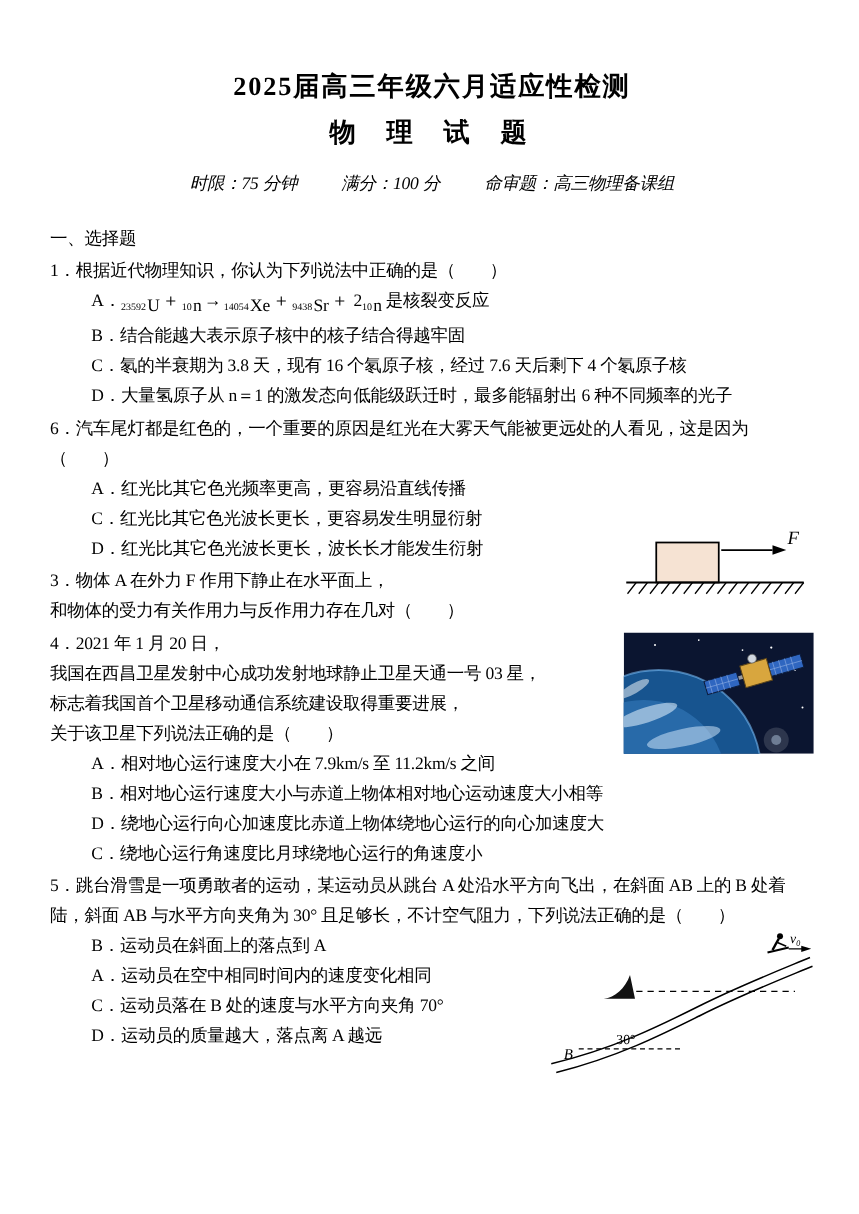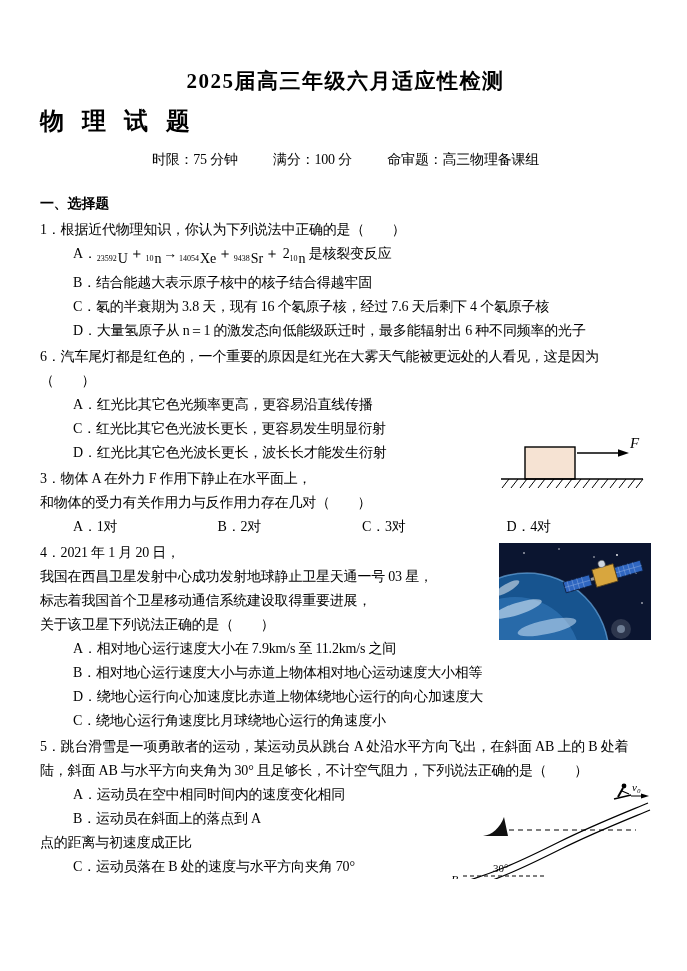--- a/index.html
+++ b/index.html
@@ -2,27 +2,27 @@
 <html><head>
 <meta charset="utf-8">
 <style>
   * { margin:0; padding:0; box-sizing:border-box; }
   html,body { background:#ffffff; }
   .page {
     width:687px; height:863px; background:#fff; color:#000;
     font-family:"Liberation Serif","DejaVu Serif",serif;
     font-size:14px; line-height:24px; letter-spacing:-0.2px;
     padding:50px 36px 0 40px; position:relative; overflow:hidden;
-    margin:16px auto;
+    margin:4px auto;
   }
   .title { text-align:center; font-size:21px; font-weight:700; line-height:30px; letter-spacing:1.5px; }
-  .subtitle { text-align:left; font-size:24px; font-weight:700; line-height:30px; letter-spacing:6px; margin-top:10px; }
+  .subtitle { text-align:center; font-size:21px; font-weight:700; line-height:30px; letter-spacing:6px; margin-top:10px;font-family:Liberation Mono, monospace; }
   .meta { text-align:center; margin-top:12px; }
-  .meta span { margin:0 16px; }
-  .section-heading { font-weight:700; margin-top:20px; }
+  .meta span { margin:0 16px;font-style:italic; }
+  .section-heading { font-weight:400; margin-top:20px; }
   .question { margin-top:2px; }
   .options { padding-left:33px; }
   .opts-inline { display:flex; padding-left:33px; }
   .opts-inline .opt { width:25%; }
   .q3 { position:relative; }
   .q3 .fig { position:absolute; top:-32px; right:4px; }
   .q4 { position:relative; }
   .q4 .fig { position:absolute; top:2px; right:0; }
   .q5 .options::after { content:""; display:block; clear:both; }
   .q5 .fig { float:right; width:218px; margin:-4px 0 0 8px; }
@@ -110,26 +110,20 @@
         <rect x="28" y="12" width="50" height="32" fill="#f6e3d3" stroke="#000" stroke-width="1.4"></rect>
         <line x1="4" y1="44" x2="146" y2="44" stroke="#000" stroke-width="1.5"></line>
         <path d="M12 44 L5 53 M21 44 L14 53 M30 44 L23 53 M39 44 L32 53 M48 44 L41 53 M57 44 L50 53 M66 44 L59 53 M75 44 L68 53 M84 44 L77 53 M93 44 L86 53 M102 44 L95 53 M111 44 L104 53 M120 44 L113 53 M129 44 L122 53 M138 44 L131 53 M146 44 L139 53" stroke="#000" stroke-width="1"></path>
         <line x1="80" y1="18" x2="121" y2="18" stroke="#000" stroke-width="1.4"></line>
         <polygon points="132,18 121,14.2 121,21.8" fill="#000"></polygon>
         <text x="133" y="13" font-size="15" font-style="italic" font-family="Liberation Serif, DejaVu Serif, serif">F</text>
       </svg>
     </div>
     <div class="stem">3．物体 A 在外力 F 作用下静止在水平面上，</div>
     <div class="stem">和物体的受力有关作用力与反作用力存在几对（　　）</div>
-    <div class="opts-inline">
-      <span class="opt">A．1对</span>
-      <span class="opt">B．2对</span>
-      <span class="opt">C．3对</span>
-      <span class="opt">D．4对</span>
-    </div>
   </div>
 
   <div class="question q4">
     <div class="fig">
       <svg width="152" height="97" viewBox="0 0 152 97">
         <rect x="0" y="0" width="152" height="97" fill="#0b1530"></rect>
         <circle cx="118" cy="12" r="0.9" fill="#fff"></circle>
         <circle cx="137" cy="30" r="0.7" fill="#fff"></circle>
         <circle cx="25" cy="10" r="0.8" fill="#fff"></circle>
         <circle cx="60" cy="6" r="0.7" fill="#fff"></circle>
@@ -179,22 +173,22 @@
           <line x1="189" y1="12" x2="196" y2="15" stroke="#000" stroke-width="1.3"></line>
           <line x1="181" y1="20" x2="198" y2="16" stroke="#000" stroke-width="1.6"></line>
           <text x="199" y="12" font-size="11" font-style="italic" font-family="Liberation Serif, DejaVu Serif, serif">v₀</text>
           <line x1="198" y1="17" x2="209" y2="17" stroke="#000" stroke-width="1"></line>
           <polygon points="216,17 208,14.5 208,19.5" fill="#000"></polygon>
           <text x="18" y="105" font-size="12" font-style="italic" font-family="Liberation Serif, DejaVu Serif, serif">B</text>
           <path d="M30,97 L112,97" stroke="#000" stroke-width="1" stroke-dasharray="4 3"></path>
           <text x="60" y="93" font-size="11" font-family="Liberation Serif, DejaVu Serif, serif">30°</text>
         </svg>
       </div>
+      <div class="option">B．运动员在斜面上的落点到 A</div>
       <div class="option">A．运动员在空中相同时间内的速度变化相同</div>
-      <div class="option">B．运动员在斜面上的落点到 A</div>
-      <div class="option optB2">点的距离与初速度成正比</div>
       <div class="option">C．运动员落在 B 处的速度与水平方向夹角 70°</div>
+      <div class="option">D．运动员的质量越大，落点离 A 越远</div>
     </div>
   </div>
 
   <div class="page-number">1</div>
 
 </div>
 
 </body></html>

